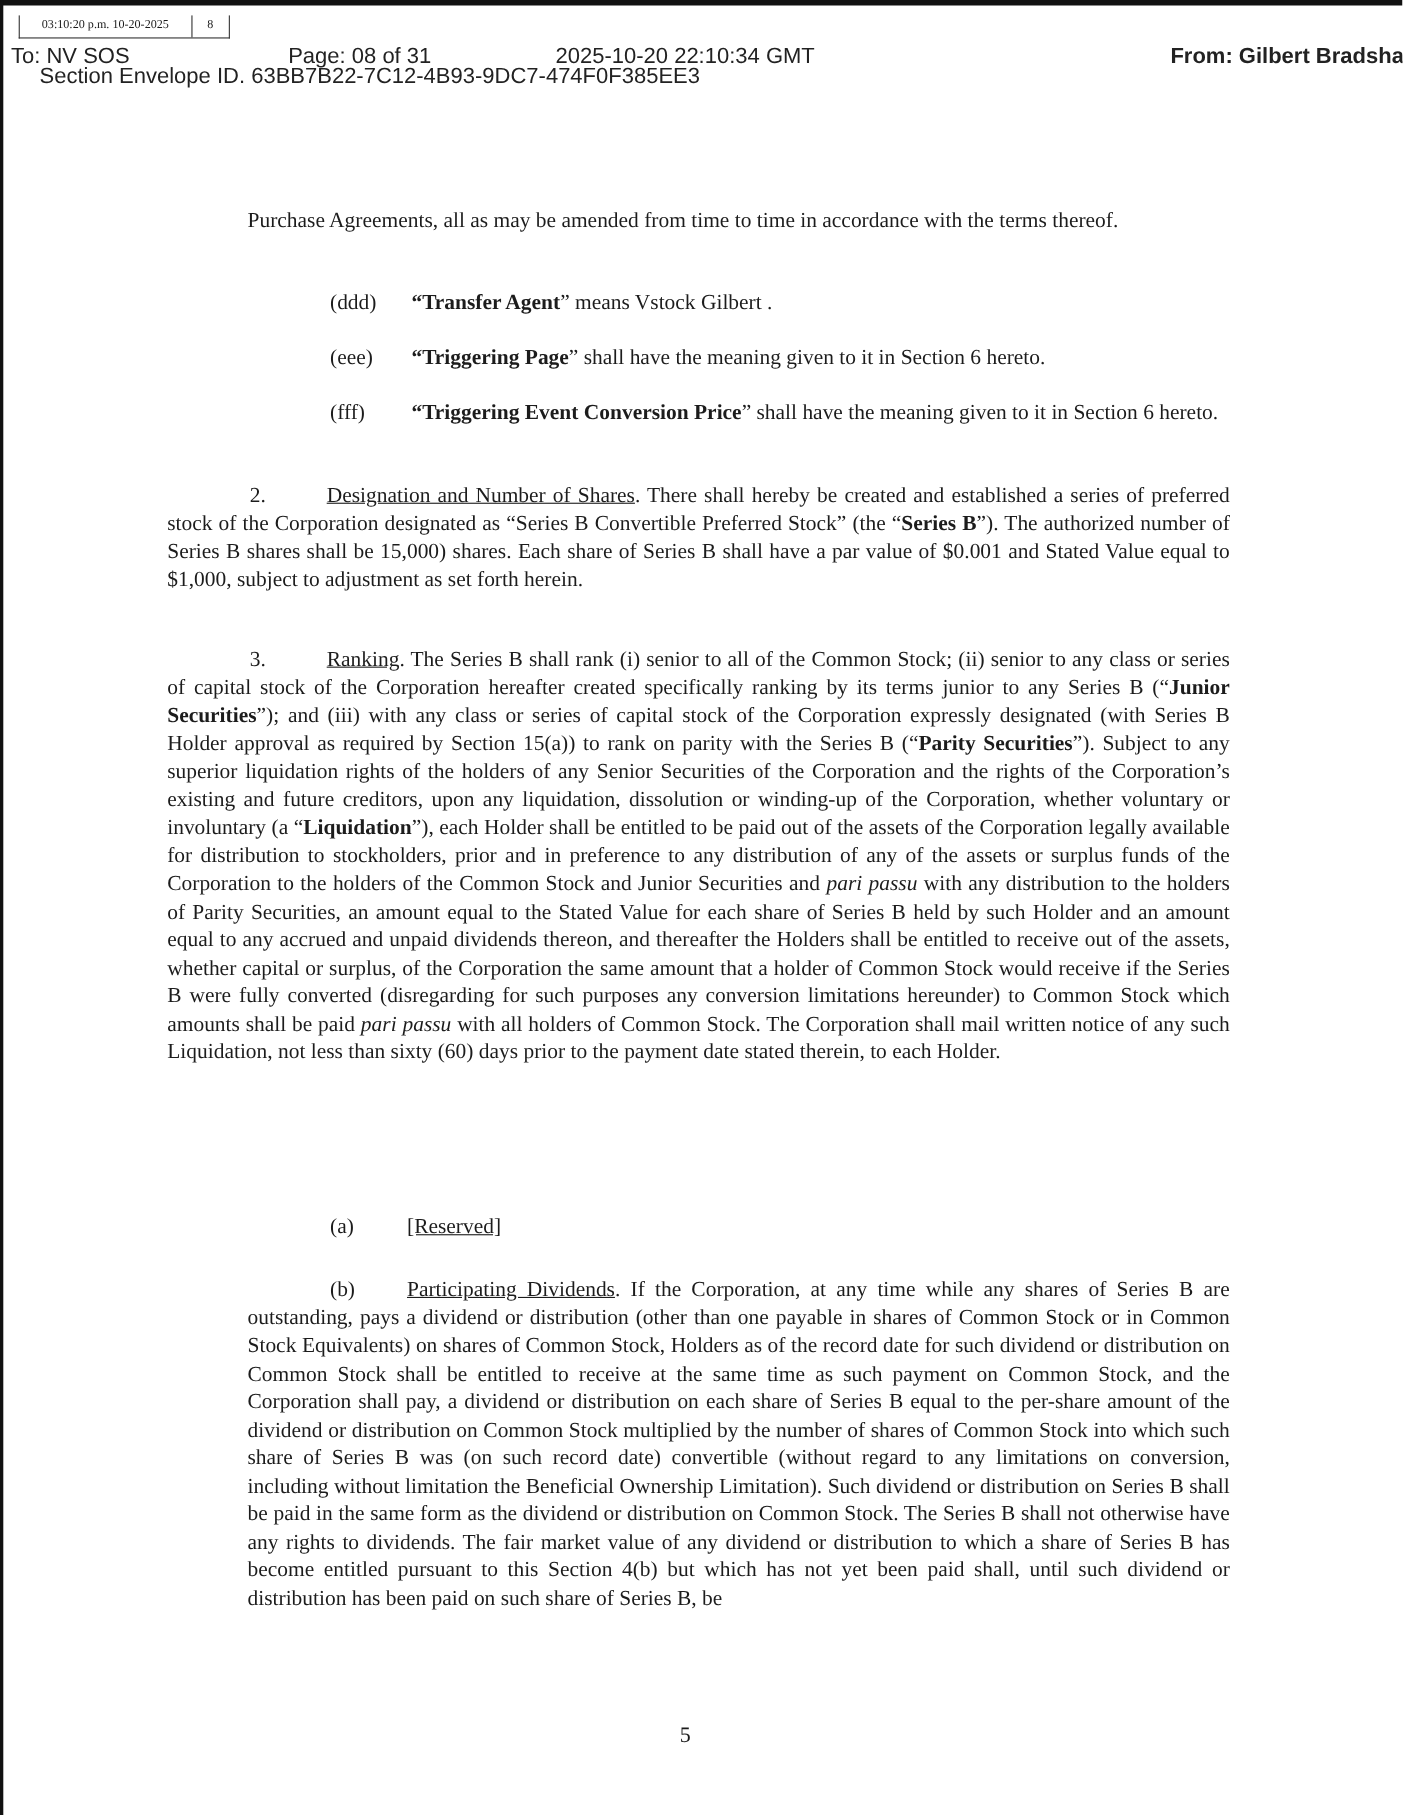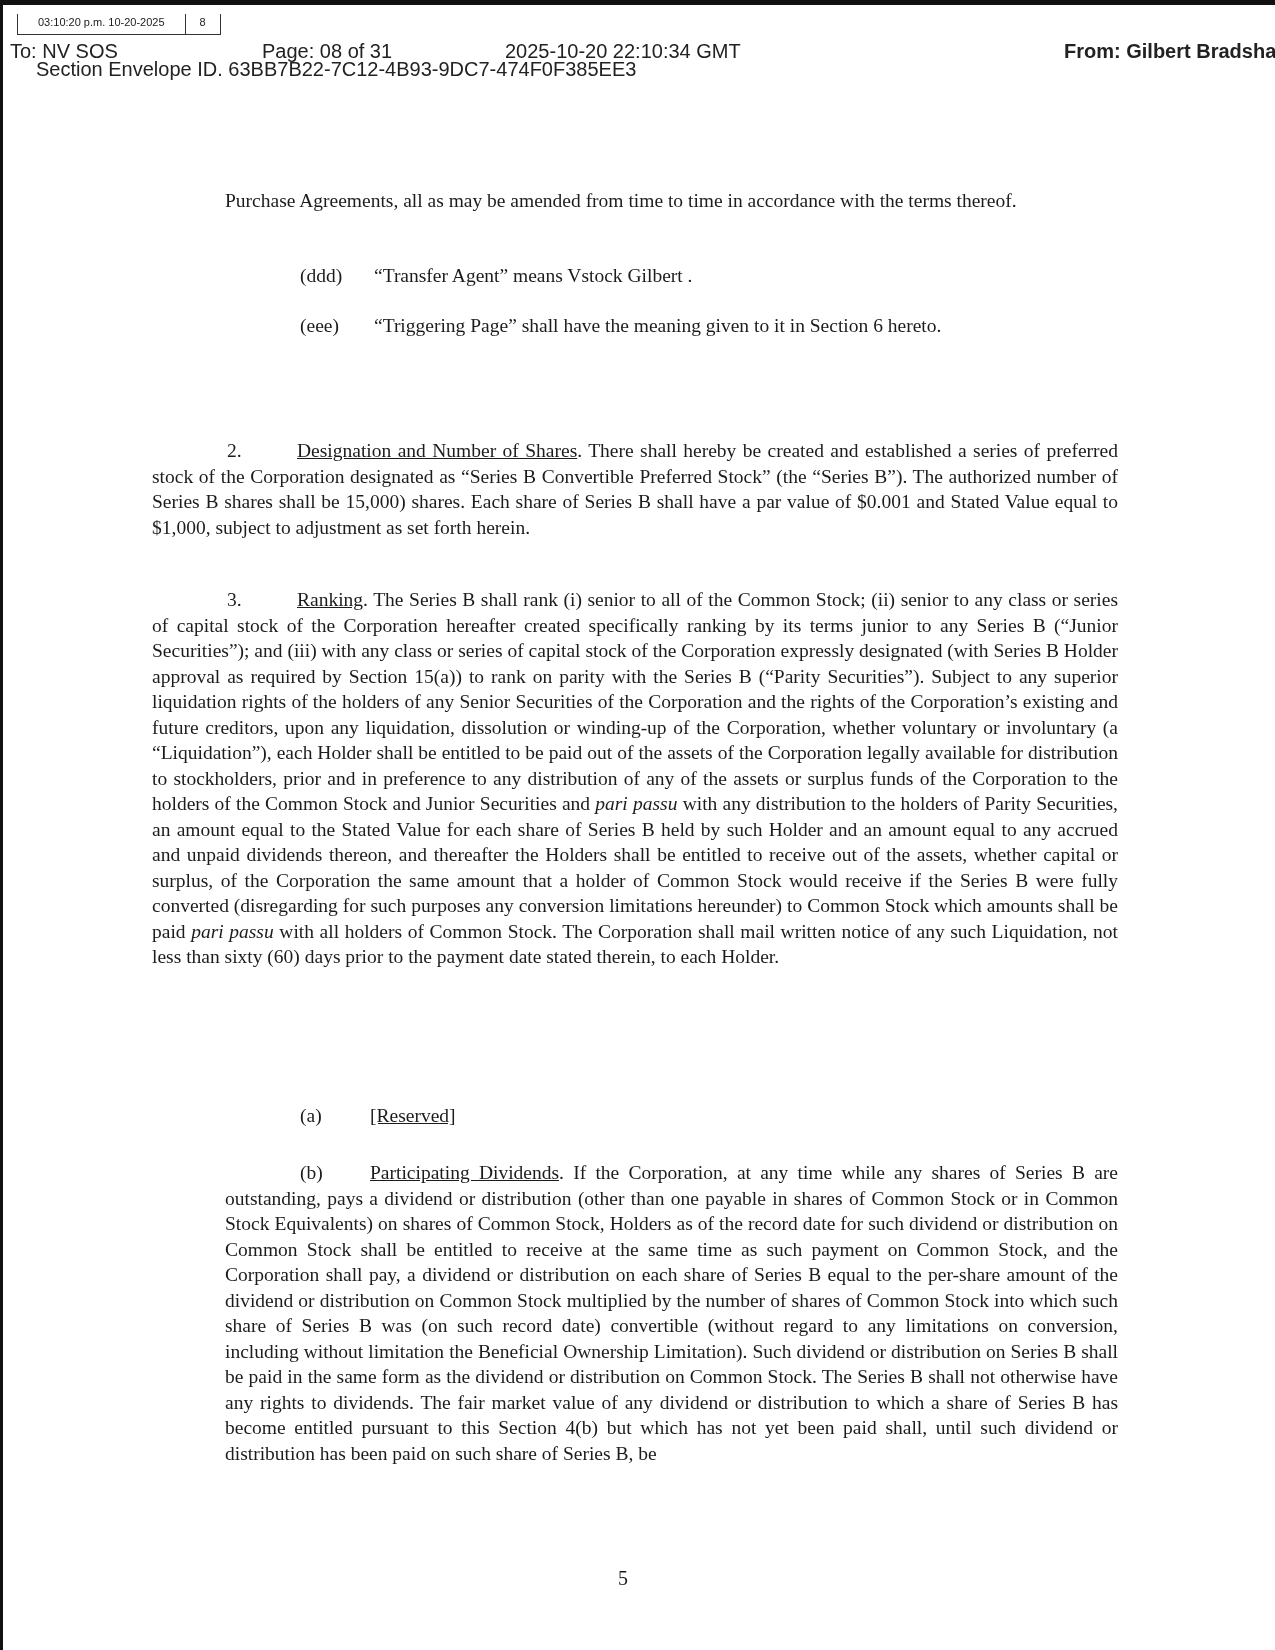--- a/index.html
+++ b/index.html
@@ -1,26 +1,26 @@
 <!DOCTYPE html>
 <html><head>
 <meta charset="utf-8">
 <style>
   html, body { margin:0; padding:0; background:#ffffff; }
   body { width:1275px; height:1650px; position:relative; overflow:hidden; color:#1a1a1a; }
   .topbar { position:absolute; left:0; top:0; width:1275px; height:5px; background:#111; }
   .leftbar { position:absolute; left:0; top:0; width:3px; height:1650px; background:#111; }
-  .fax-box { position:absolute; left:17px; top:14px; height:20px; display:flex; border:1px solid #333; border-top:none; font-family:Liberation Sans, sans-serif; font-size:11px; }
+  .fax-box { position:absolute; left:17px; top:14px; height:20px; display:flex; border:1px solid #333; border-top:none; font-family:Liberation Serif, serif; font-size:11px; }
   .fax-box .cell { padding:2px 20px 0 20px; }
   .fax-box .cell + .cell { border-left:1px solid #333; padding:2px 14px 0 14px; }
   .hdr { position:absolute; font-family:"Liberation Sans", sans-serif; font-size:20px; color:#222; white-space:nowrap; }
   .doc { position:absolute; font-family:"Liberation Serif", serif; font-size:19.5px; line-height:25.5px; color:#1c1c1c; }
   .p { position:absolute; left:152px; width:966px; text-align:justify; text-align-last:left; }
   .ul { text-decoration:underline; }
-  b { font-weight:normal; }
+  b { font-weight:bold; }
   .num { display:inline-block; }
   .pageno { position:absolute; left:618px; top:1567px; font-family:"Liberation Serif", serif; font-size:20px; }
 </style>
 </head>
 <body>
 
 <div class="topbar"></div>
 <div class="leftbar"></div>
 
 <div class="fax-box">
@@ -38,20 +38,23 @@
   <div class="p" style="left:225px; width:893px; top:188px; text-indent:0;">Purchase Agreements, all as may be amended from time to time in accordance with the terms thereof.</div>
 
   <div class="p" style="left:300px; width:818px; top:263px;">
     <span class="num" style="width:74px;">(ddd)</span><b>“Transfer Agent</b><span>”</span><span> means Vstock Gilbert .</span>
   </div>
 
   <div class="p" style="left:300px; width:818px; top:313px;">
     <span class="num" style="width:74px;">(eee)</span><b>“Triggering Page</b><span>”</span><span> shall have the meaning given to it in Section 6 hereto.</span>
   </div>
 
+  <div class="p" style="left:225px; width:893px; top:363px; text-indent:75px; text-align-last:left;">
+    <span class="num" style="width:74px; text-indent:0;">(fff)</span><b>“Triggering Event Conversion Price</b><span>”</span><span> shall have the meaning given to it in Section 6 hereto.</span>
+  </div>
 
   <div class="p" style="top:438px; text-indent:75px;">
     <span class="num" style="width:70px; text-indent:0;">2.</span><span class="ul">Designation and Number of Shares</span><span>. There shall hereby be created and established a series of preferred stock of the Corporation designated as “Series B Convertible Preferred Stock” (the “</span><b>Series B</b><span>”). The authorized number of Series B shares shall be 15,000) shares. Each share of Series B shall have a par value of $0.001 and Stated Value equal to $1,000, subject to adjustment as set forth herein.</span>
   </div>
 
   <div class="p" style="top:587px; text-indent:75px;">
     <span class="num" style="width:70px; text-indent:0;">3.</span><span class="ul">Ranking</span><span>. The Series B shall rank (i) senior to all of the Common Stock; (ii) senior to any class or series of capital stock of the Corporation hereafter created specifically ranking by its terms junior to any Series B (“</span><b>Junior Securities</b><span>”); and (iii) with any class or series of capital stock of the Corporation expressly designated (with Series B Holder approval as required by Section 15(a)) to rank on parity with the Series B (“</span><b>Parity Securities</b><span>”). Subject to any superior liquidation rights of the holders of any Senior Securities of the Corporation and the rights of the Corporation’s existing and future creditors, upon any liquidation, dissolution or winding-up of the Corporation, whether voluntary or involuntary (a “</span><b>Liquidation</b><span>”), each Holder shall be entitled to be paid out of the assets of the Corporation legally available for distribution to stockholders, prior and in preference to any distribution of any of the assets or surplus funds of the Corporation to the holders of the Common Stock and Junior Securities and </span><i>pari passu</i><span> with any distribution to the holders of Parity Securities, an amount equal to the Stated Value for each share of Series B held by such Holder and an amount equal to any accrued and unpaid dividends thereon, and thereafter the Holders shall be entitled to receive out of the assets, whether capital or surplus, of the Corporation the same amount that a holder of Common Stock would receive if the Series B were fully converted (disregarding for such purposes any conversion limitations hereunder) to Common Stock which amounts shall be paid </span><i>pari passu</i><span> with all holders of Common Stock. The Corporation shall mail written notice of any such Liquidation, not less than sixty (60) days prior to the payment date stated therein, to each Holder.</span>
   </div>
 
 

